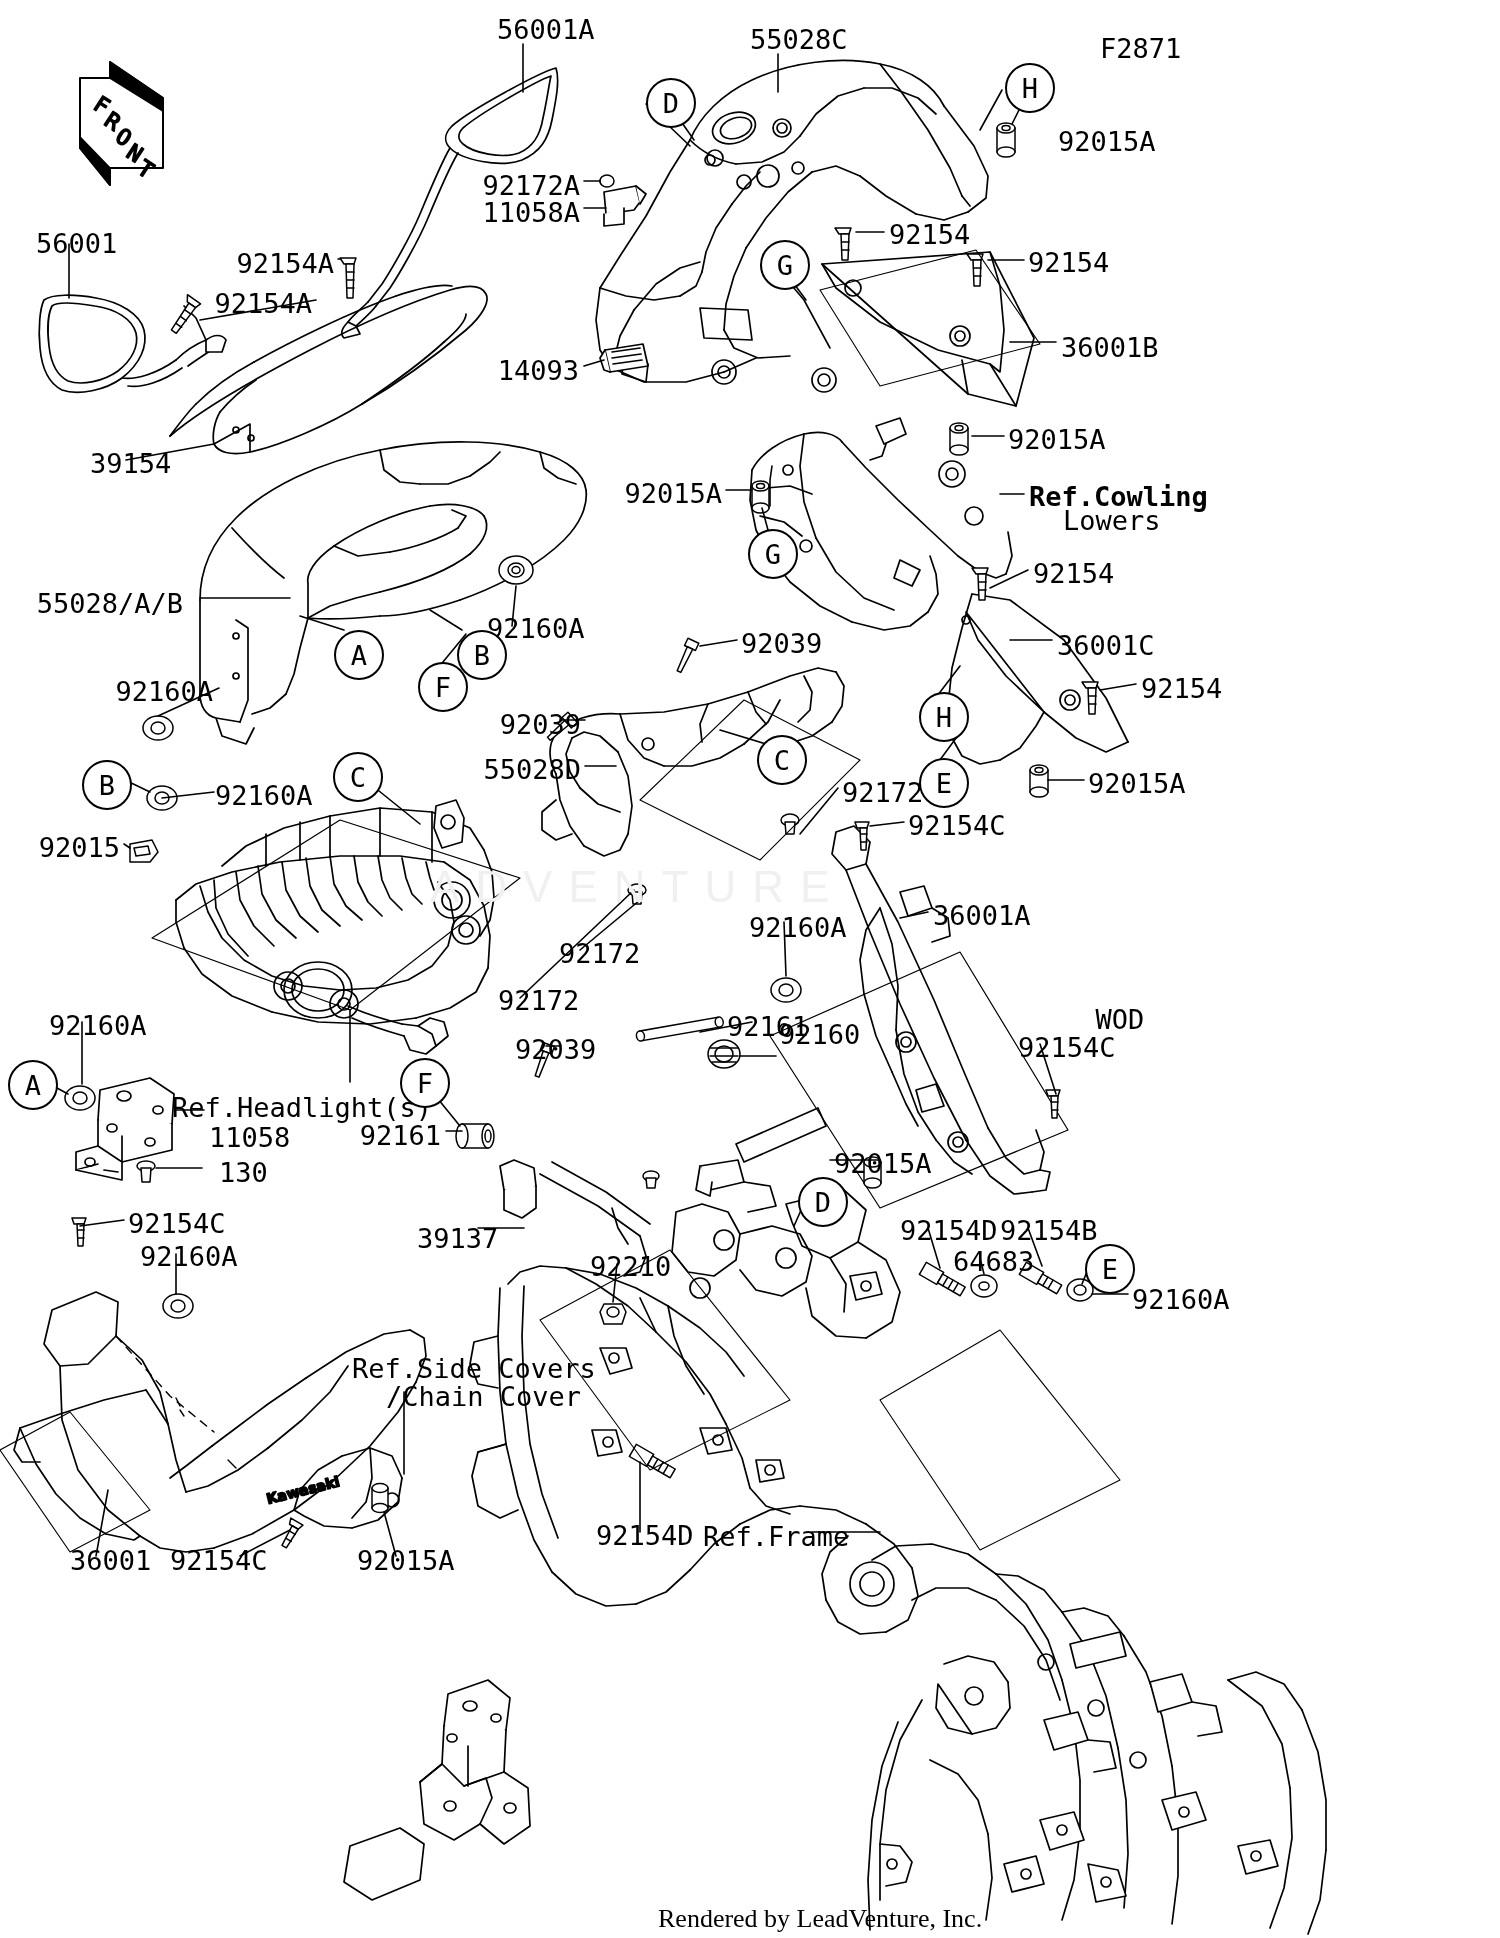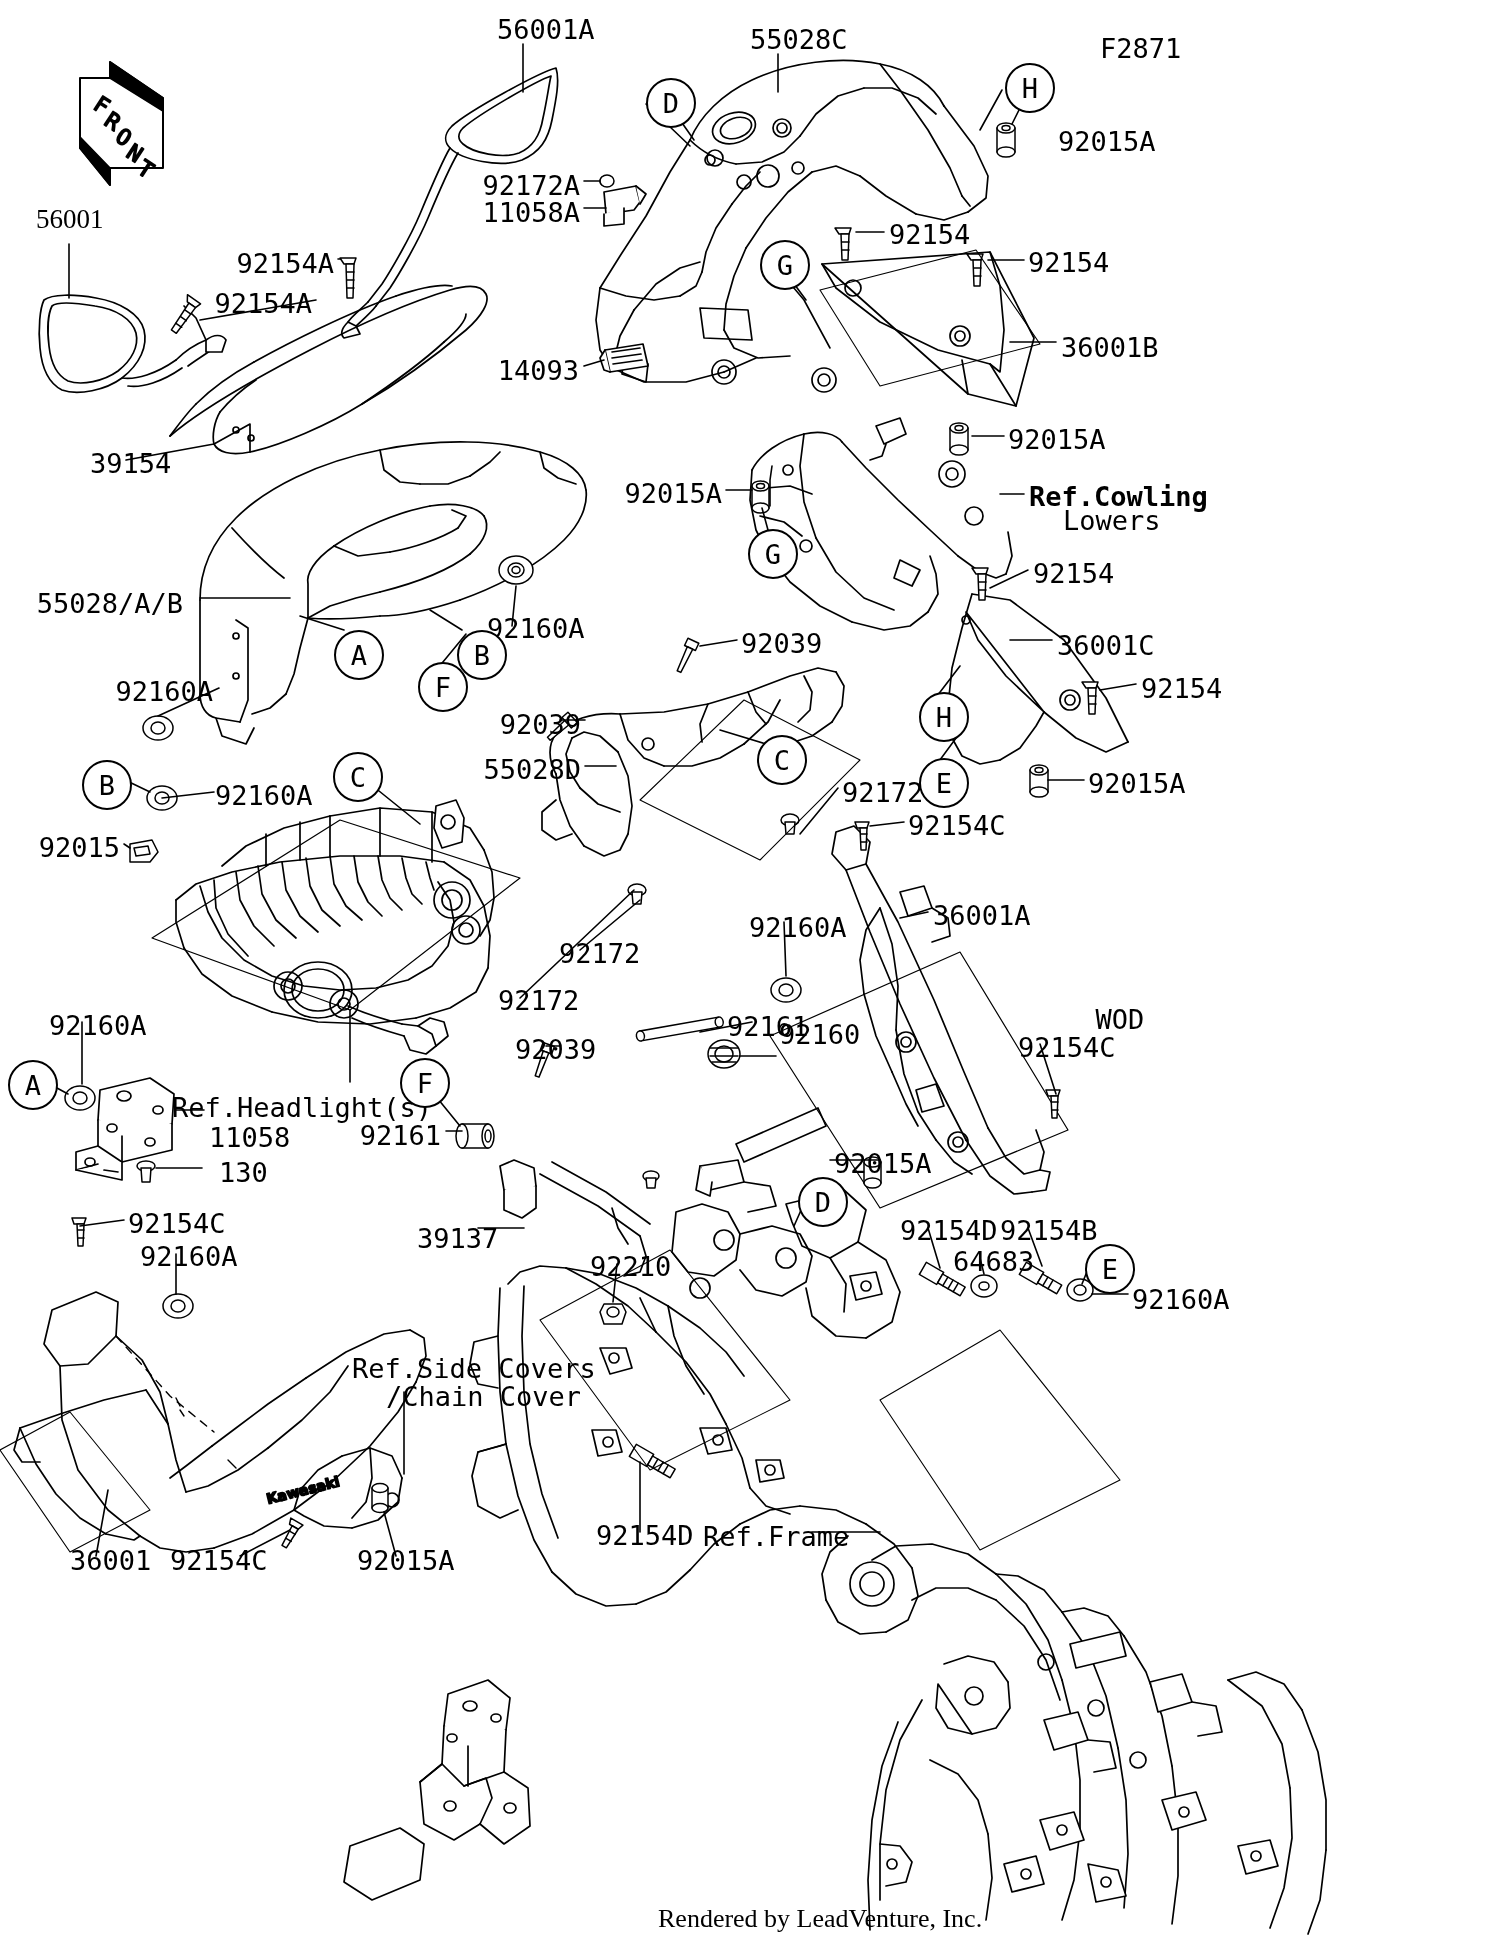--- a/index.html
+++ b/index.html
@@ -759,32 +759,33 @@
         <path d="M640,800 L744,700 L860,760 L760,860 Z" stroke-width="1.1"></path>
         <path d="M820,290 L976,250 L1040,344 L880,386 Z" stroke-width="1.1"></path>
         <path d="M540,1320 L670,1250 L790,1400 L650,1470 Z" stroke-width="1.1"></path>
         <path d="M880,1400 L1000,1330 L1120,1480 L980,1550 Z" stroke-width="1.1"></path>
         <path d="M0,1450 L70,1412 L150,1510 L70,1552 Z" stroke-width="1.1"></path>
       </g>
 
     </g>
   </svg>
 
+  <div class="wmk" style="left:430px;top:862px;">ADVENTURE</div>
 
   <div class="lbl c" style="left:1120px;top:1004px;">WOD</div>
 
   <div id="label-layer">
       <div class="lbl" style="left: 497px; top: 14px;">56001A</div>
       <div class="lbl" style="left: 750px; top: 24px;">55028C</div>
       <div class="lbl" style="left: 1100px; top: 33px;">F2871</div>
       <div class="lbl" style="left: 1058px; top: 126px;">92015A</div>
       <div class="lbl r" style="left: 580px; top: 170px;">92172A</div>
       <div class="lbl r" style="left: 580px; top: 197px;">11058A</div>
       <div class="lbl" style="left: 889px; top: 219px;">92154</div>
-      <div class="lbl" style="left: 36px; top: 204px; font-family: Liberation Serif, serif;">56001</div>
+      <div class="lbl" style="left: 36px; top: 228px;">56001</div>
       <div class="lbl" style="left: 1028px; top: 247px;">92154</div>
       <div class="lbl r" style="left: 334px; top: 248px;">92154A</div>
       <div class="lbl r" style="left: 312px; top: 288px;">92154A</div>
       <div class="lbl" style="left: 1061px; top: 332px;">36001B</div>
       <div class="lbl r" style="left: 579px; top: 355px;">14093</div>
       <div class="lbl" style="left: 1008px; top: 424px;">92015A</div>
       <div class="lbl" style="left: 90px; top: 448px;">39154</div>
       <div class="lbl r" style="left: 722px; top: 478px;">92015A</div>
       <div class="lbl" style="left: 1029px; top: 481px; font-weight: bold;">Ref.Cowling</div>
       <div class="lbl" style="left: 1063px; top: 505px;">Lowers</div>

